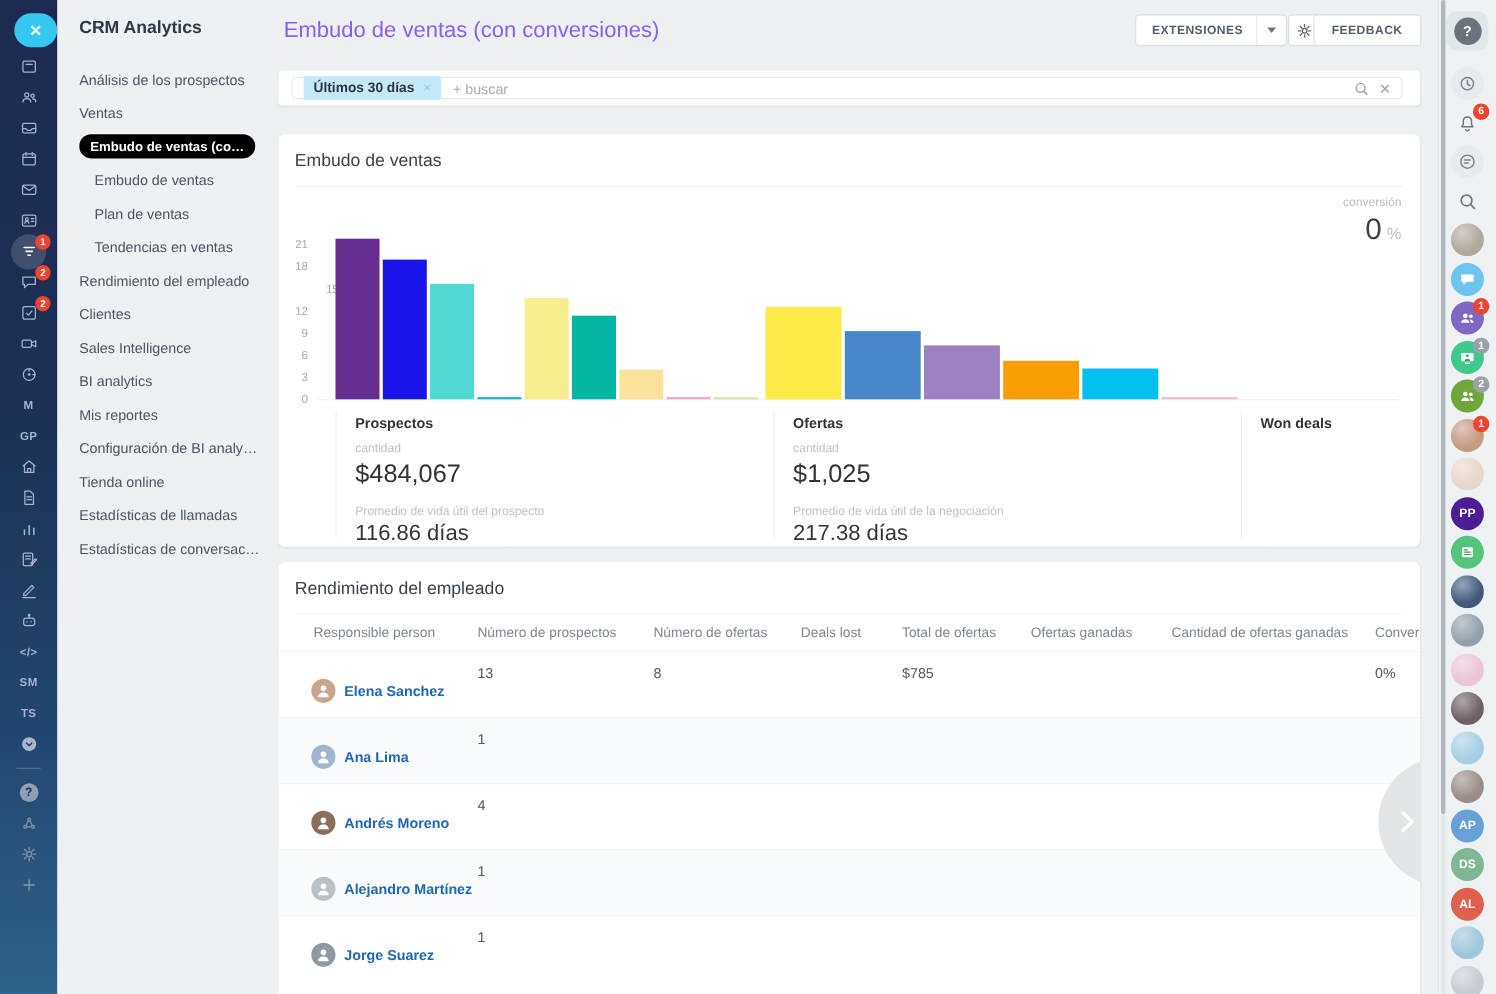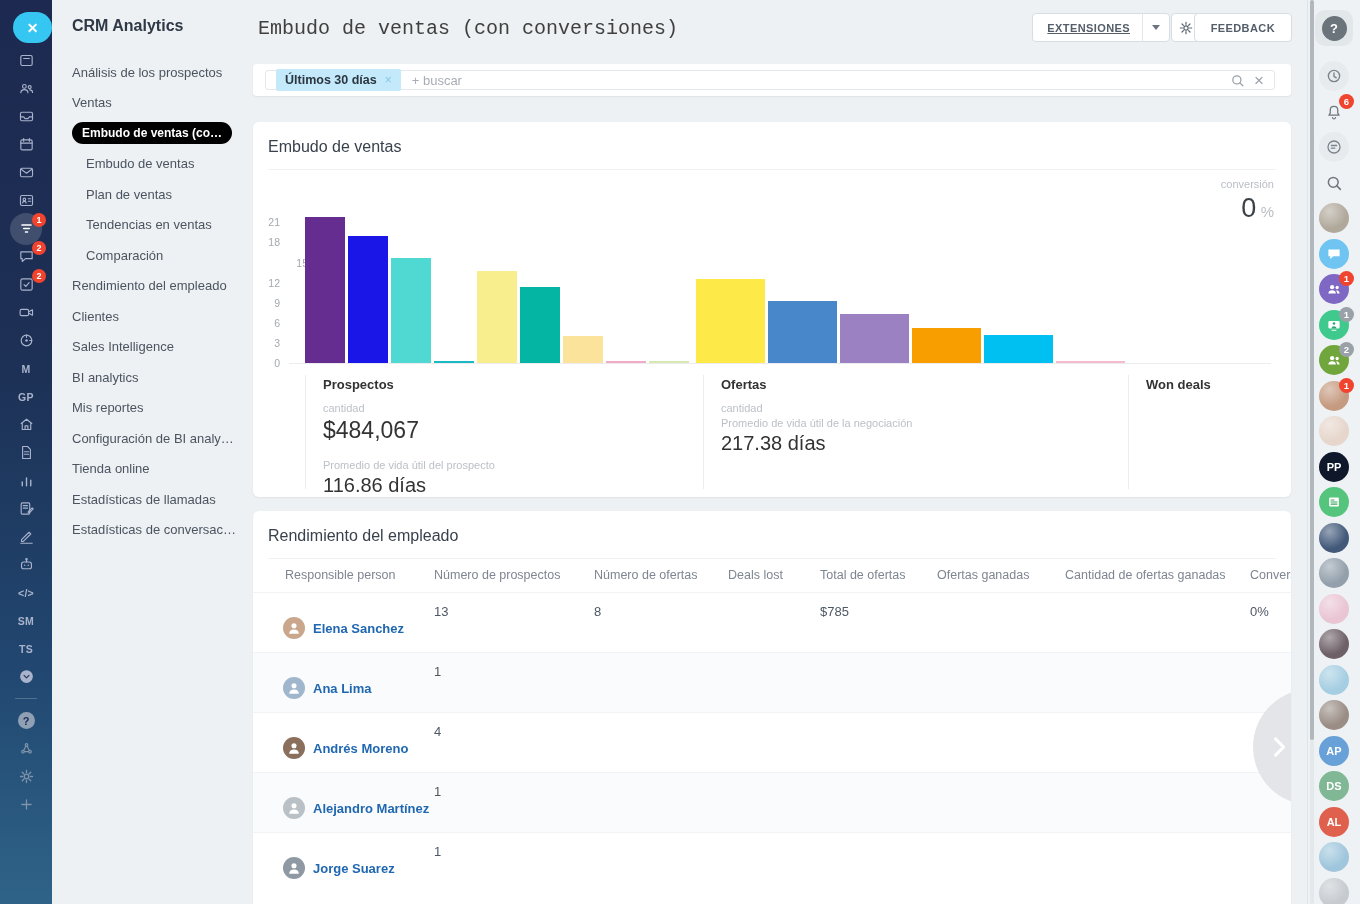--- a/index.html
+++ b/index.html
@@ -45,28 +45,28 @@
   .side-item { font-size:13px; color:#4b5460; height:30.5px; display:flex; align-items:center; cursor:pointer; white-space:nowrap; overflow:hidden; }
   .side-item.indent { padding-left:14px; }
   .side-item.selected > span {
     background:#000000; color:#fff; border-radius:12px; height:22px;
     display:inline-flex; align-items:center; padding:0 10px;
     font-size:12px; font-weight:bold; max-width:160px; overflow:hidden; white-space:nowrap;
   }
 
   
   .main { flex:1; position:relative; min-width:0; }
-  .page-title { position:absolute; left:18px; top:17px; font-size:20px; color:#404040;font-family:Liberation Mono, monospace; }
+  .page-title { position:absolute; left:18px; top:17px; font-size:20px; color:#8b5cf6; }
   .hbtn {
     position:absolute; top:13px; height:29px; background:#fff;
     border:1px solid #d7dde2; border-radius:4px; cursor:pointer;
     font-size:11px; font-weight:bold; color:#545d6a; letter-spacing:.4px;
     display:flex; align-items:center;
   }
-  #btn-ext { right:137px; padding-left:14px;text-decoration:underline; }
+  #btn-ext { right:137px; padding-left:14px; }
   #btn-ext .lbl { padding-right:12px; }
   #btn-ext .vdiv { width:1px; height:27px; background:#e2e7eb; }
   #btn-ext .caret-zone { width:26px; display:flex; justify-content:center; }
   .caret { width:0; height:0; border-left:4px solid transparent; border-right:4px solid transparent; border-top:5px solid #6b7480; }
   #btn-gear { right:107px; width:29px; justify-content:center; }
   #btn-gear svg { width:16px; height:16px; color:#5a636f; }
   #btn-feedback { right:15px; padding:0 16px; }
 
   .filter-card { position:absolute; left:13px; top:64px; width:1038px; height:32px; background:#fff; border-radius:4px; box-shadow:0 1px 2px rgba(50,60,70,.07); }
   .filter-field { position:absolute; left:12px; right:16px; top:6px; bottom:6px; border:1px solid #e3e8ec; border-radius:3px; display:flex; align-items:center; padding:0 10px; gap:9px; }
@@ -305,23 +305,20 @@
           <span>Embudo de ventas (co…</span>
         </div>
         <div class="side-item indent">
           <span>Embudo de ventas</span>
         </div>
         <div class="side-item indent">
           <span>Plan de ventas</span>
         </div>
         <div class="side-item indent">
           <span>Tendencias en ventas</span>
-        </div>
-        <div class="side-item indent">
-          <span>Comparación</span>
         </div>
         <div class="side-item">
           <span>Rendimiento del empleado</span>
         </div>
         <div class="side-item">
           <span>Clientes</span>
         </div>
         <div class="side-item">
           <span>Sales Intelligence</span>
         </div>
@@ -428,20 +425,21 @@
           <div class="stat" style="left: 52px; width: 398px;">
             <div class="stat-name">Prospectos</div>
             <div class="stat-sub">cantidad</div>
             <div class="stat-amount">$484,067</div>
             <div class="stat-sub">Promedio de vida útil del prospecto</div>
             <div class="stat-avg">116.86 días</div>
           </div>
           <div class="stat" style="left: 450px; width: 425px;">
             <div class="stat-name">Ofertas</div>
             <div class="stat-sub">cantidad</div>
+            <div class="stat-amount">$1,025</div>
             <div class="stat-sub">Promedio de vida útil de la negociación</div>
             <div class="stat-avg">217.38 días</div>
           </div>
           <div class="stat" style="left: 875px; width: 145px;">
             <div class="stat-name">Won deals</div>
           </div>
         </div>
     </div>
 
     <div class="card" id="table-card">
@@ -592,21 +590,21 @@
             <path d="M4.5 18c0-2.7 2.2-4.3 5-4.3s5 1.6 5 4.3z"></path>
             <circle cx="16.2" cy="10" r="2.2"></circle>
             <path d="M15 13.8c2.6.2 4.5 1.7 4.5 4.2h-3.2"></path>
           </svg>
           <span class="rr-badge" style="background: rgb(154, 161, 169);">2</span>
         </div>
         <div class="rr-item" style="background: radial-gradient(circle at 35% 28%, rgba(255, 255, 255, 0.45), rgba(255, 255, 255, 0) 60%), rgb(197, 154, 128);">
           <span class="rr-badge" style="background: rgb(240, 68, 46);">1</span>
         </div>
         <div class="rr-item" style="background: radial-gradient(circle at 35% 28%, rgba(255, 255, 255, 0.45), rgba(255, 255, 255, 0) 60%), rgb(230, 214, 203);"></div>
-        <div class="rr-item" style="background: #0f172a;">
+        <div class="rr-item" style="background: #4c1d95;">
           <span class="rr-ini">PP</span>
         </div>
         <div class="rr-item" style="background: rgb(85, 196, 125);">
           <svg viewBox="0 0 24 24">
             <rect x="5.5" y="6" width="13" height="12" rx="1.5" fill="#ffffff"></rect>
             <path d="M8 9.2h4M8 12h8M8 14.8h8" stroke="#3aa55d" stroke-width="1.4" stroke-linecap="round"></path>
           </svg>
         </div>
         <div class="rr-item" style="background: radial-gradient(circle at 35% 28%, rgba(255, 255, 255, 0.45), rgba(255, 255, 255, 0) 60%), rgb(66, 89, 122);"></div>
         <div class="rr-item" style="background: radial-gradient(circle at 35% 28%, rgba(255, 255, 255, 0.45), rgba(255, 255, 255, 0) 60%), rgb(147, 160, 172);"></div>

